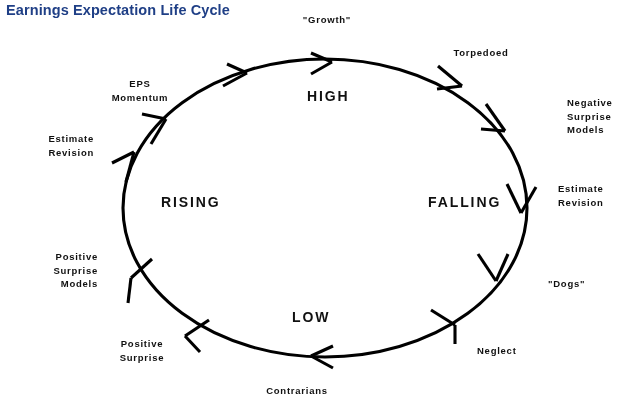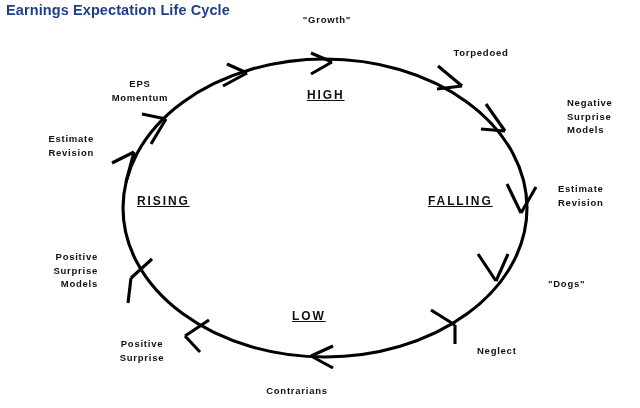--- a/index.html
+++ b/index.html
@@ -58,25 +58,24 @@
     line-height: 13.5px;
     white-space: pre-line;
     text-align: center;
   }
   .lbl.left-al  { text-align: left; }
   .lbl.right-al { text-align: right; }
 
   .phase {
     position: absolute;
     color: #101010;
-    font-size: 12px;
+    font-size: 14px;
     font-weight: bold;
     letter-spacing: 1.9px;
     white-space: nowrap;
-    text-decoration: underline;
   }
 </style>
 </head>
 <body>
 
 <div id="stage">
 
   <div id="chart-title">Earnings Expectation Life Cycle</div>
 
   <svg id="cycle-svg" viewBox="0 0 640 408">
@@ -146,21 +145,21 @@
       </g>
     </g>
   </svg>
 
   <div class="phase" style="left:307px; top:88px;">HIGH</div>
 
   <div class="phase" style="left:428px; top:194px;">FALLING</div>
 
   <div class="phase" style="left:292px; top:309px;">LOW</div>
 
-  <div class="phase" style="left:137px; top:194px;">RISING</div>
+  <div class="phase" style="left:161px; top:194px;">RISING</div>
 
   <div class="lbl" style="left:272px; top:13px; width:110px;">"Growth"</div>
 
   <div class="lbl" style="left:426px; top:46px; width:110px;">Torpedoed</div>
 
   <div class="lbl left-al" style="left:530px; top:96px; width:100px;margin-left:37px;">Negative
 Surprise
 Models</div>
 
   <div class="lbl left-al" style="left:558px; top:182px; width:80px;">Estimate

